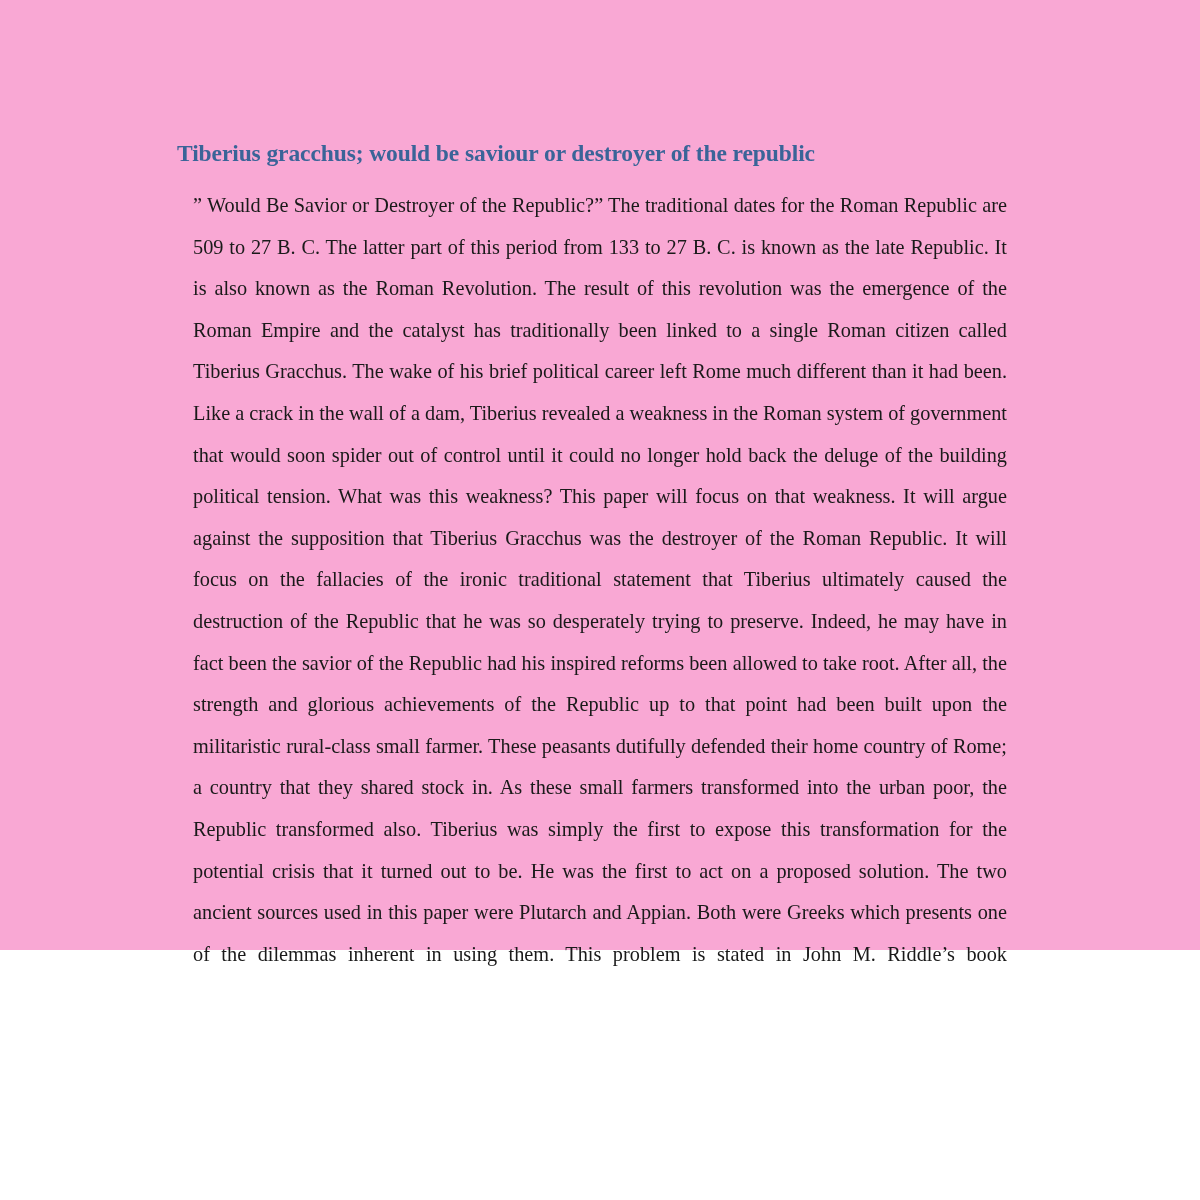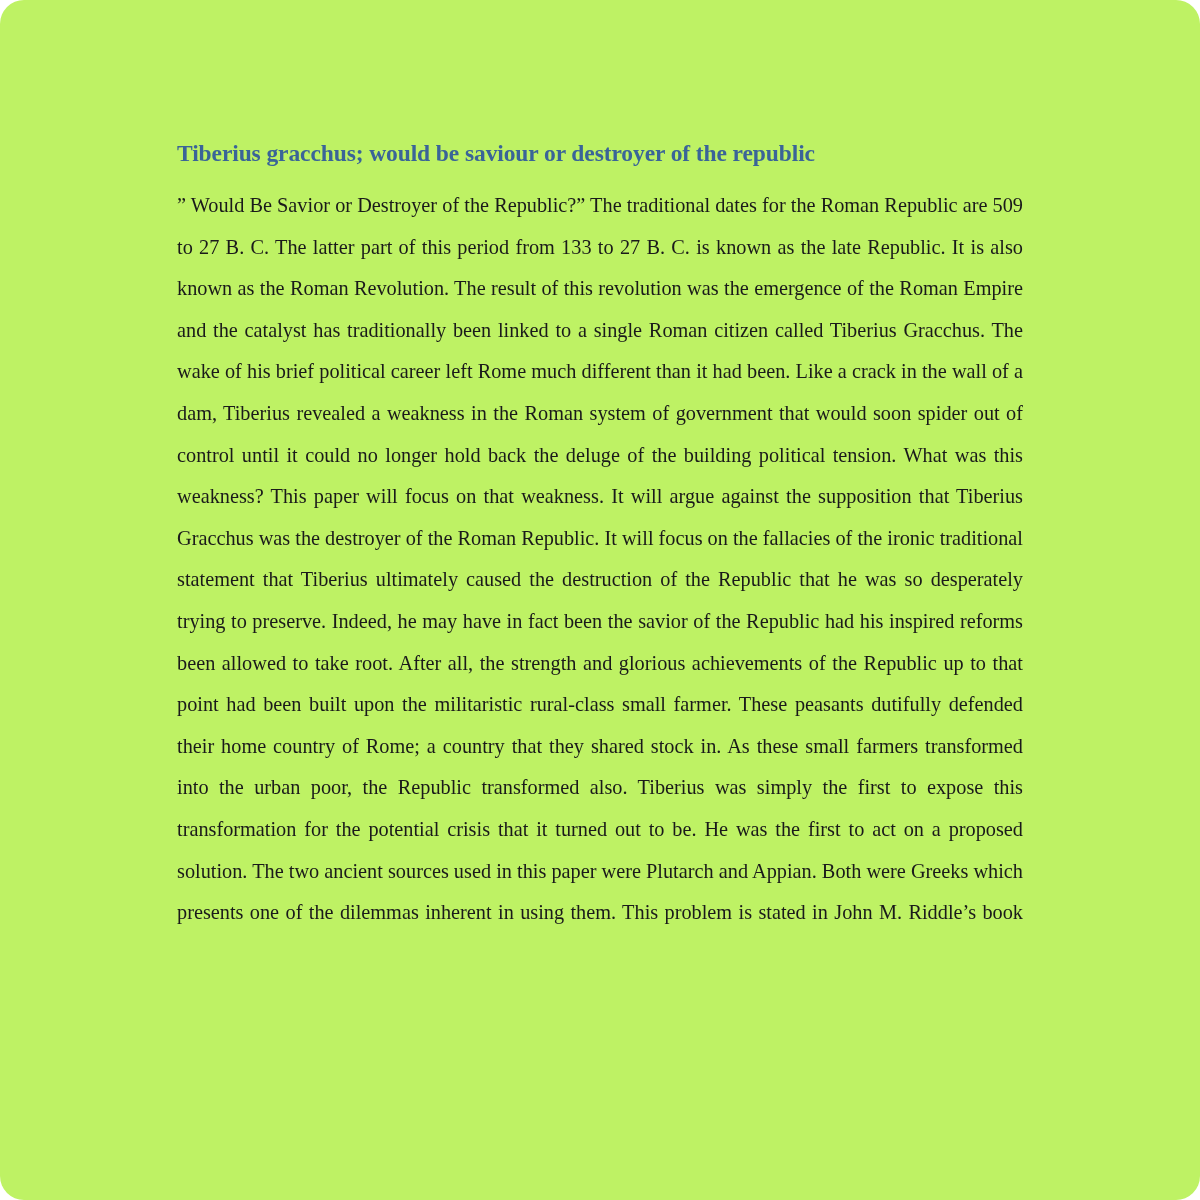--- a/index.html
+++ b/index.html
@@ -11,24 +11,23 @@
     width: 1200px;
     height: 1200px;
     overflow: hidden;
     font-family: "Liberation Serif", "DejaVu Serif", serif;
     -webkit-font-smoothing: antialiased;
   }
 
   .page {
     position: relative;
     width: 1200px;
-    height: 1200px;
-    background: #bef264;
+    height: 950px;
+    background: #f9a8d4;
     box-sizing: border-box;
-    border-radius: 24px;
   }
 
   .content {
     position: absolute;
     left: 177px;
     top: 138px;
     width: 846px;
   }
 
   .doc-title {
@@ -42,21 +41,21 @@
     white-space: nowrap;
   }
 
   .body-paragraph {
     font-family: "Liberation Serif", "DejaVu Serif", serif;
     font-size: 20.3px;
     line-height: 41.6px;
     color: #1a1a1a;
     text-align: justify;
     text-justify: inter-word;
-    margin: 0;
+    margin: 16px;
     
   }
 
   
   .body-paragraph::after {
     content: "";
     display: inline-block;
     width: 100%;
   }
 </style>

